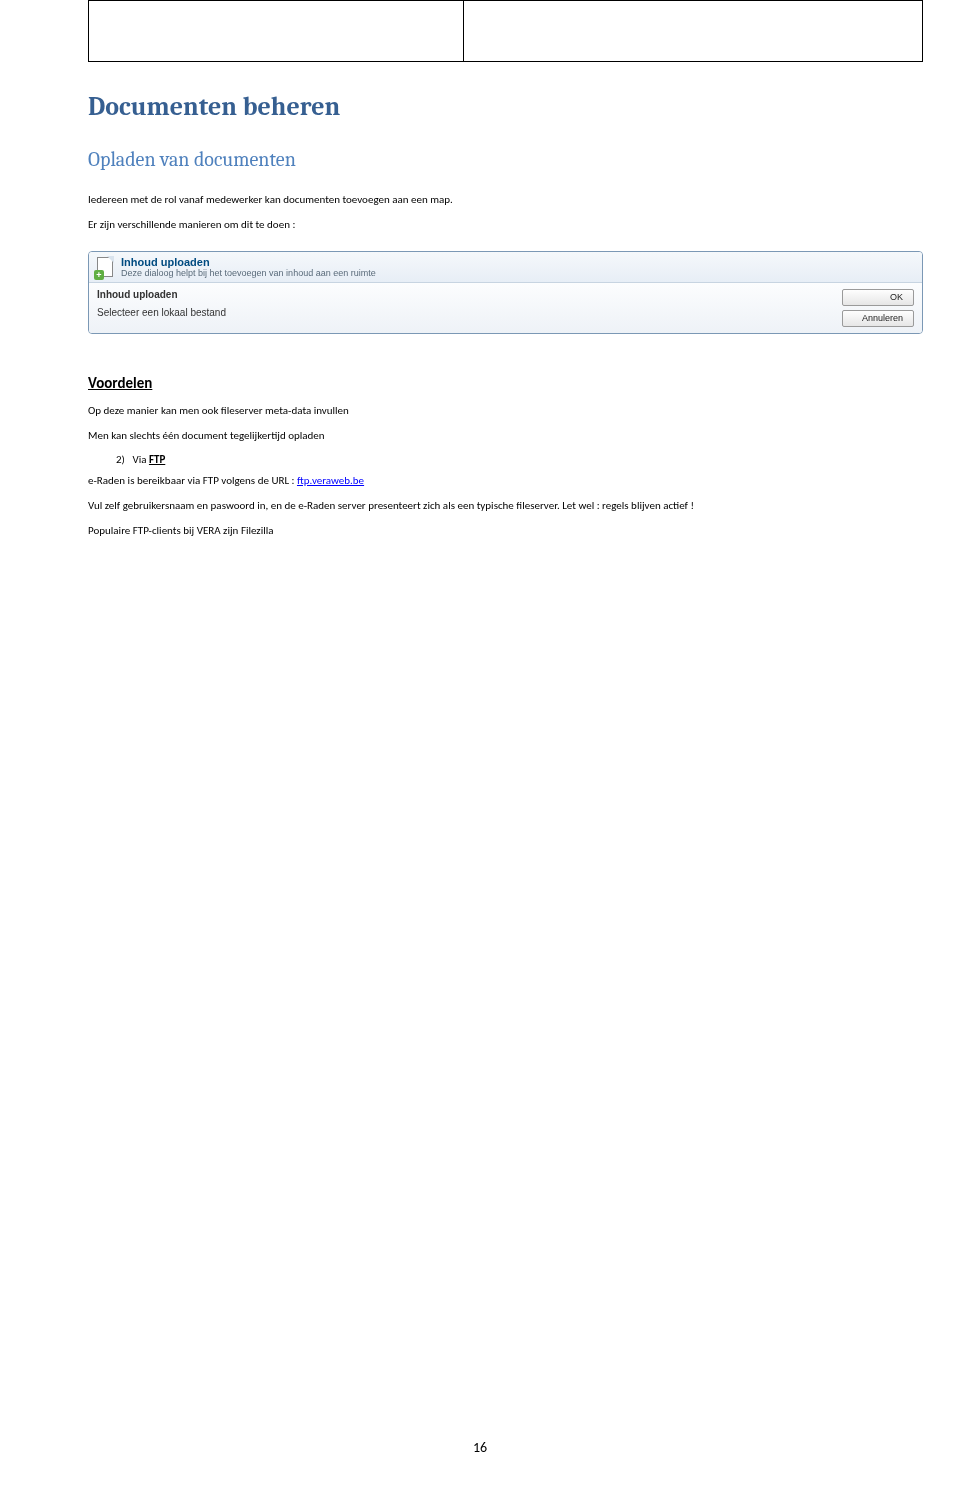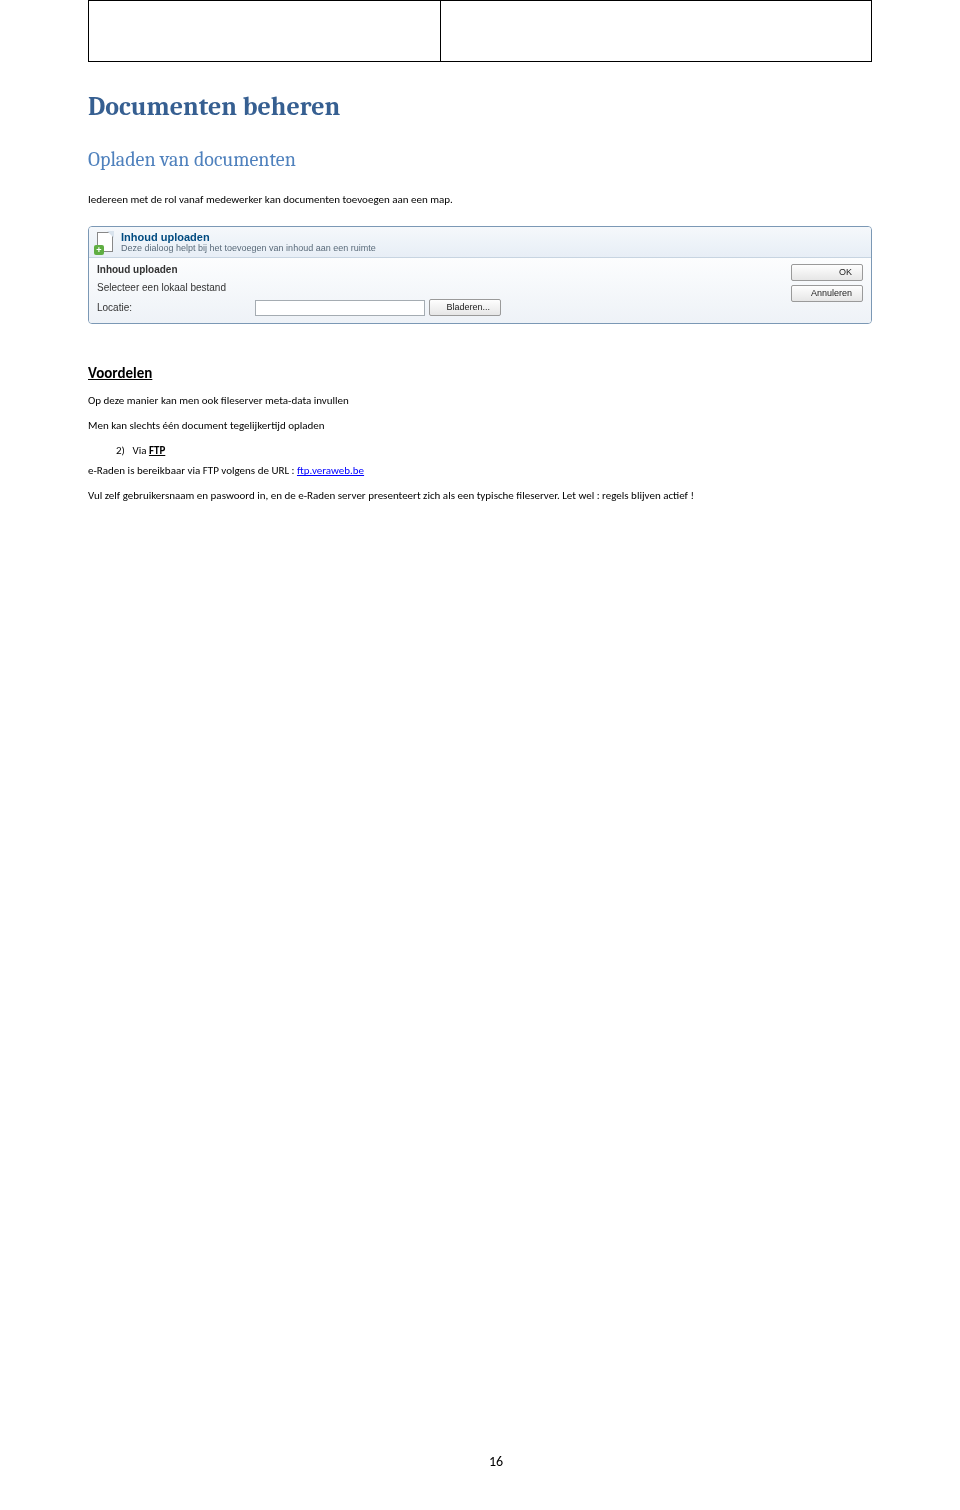--- a/index.html
+++ b/index.html
@@ -4,21 +4,21 @@
 <style>
   body {
     margin: 0;
     padding: 0;
     font-family: Calibri, "Segoe UI", Arial, sans-serif;
     background: #fff;
     width: 960px;
     color: #000;
   }
   .page {
-    padding: 0 88px 40px 88px;
+    padding: 0 37px 40px 88px;
     box-sizing: border-box;
     position: relative;
     min-height: 1510px;
     border-radius: 9px;
   }
   .top-table {
     border-collapse: collapse;
     width: 100%;
     margin-bottom: 30px;
   }
@@ -129,67 +129,62 @@
   }
   .dialog-right {
     display: flex; flex-direction: column; justify-content: flex-start;
     gap: 4px;
     padding-left: 10px;
   }
 
   .page-num {
     position: absolute;
     left: 50%; transform: translateX(-50%);
-    bottom: 40px;
+    bottom: 54px;
     font-size: 14px;
-    margin-left: 16px;
   }
 </style>
 </head>
 <body>
 
 <div class="page">
   <table class="top-table">
     <tbody>
         <tr>
           <td style="width:45%"></td>
           <td></td>
         </tr>
   </tbody>
     </table>
 
   <div class="h1">Documenten beheren</div>
   <div class="h2">Opladen van documenten</div>
 
   <p class="para">Iedereen met de rol vanaf  medewerker kan documenten toevoegen aan een map.</p>
+  <p class="para">Er zijn verschillende manieren om dit te doen :</p>
 
 
   <div class="dialog-shot">
     <div class="dialog-header">
       <div class="doc-icon">
         <div class="sheet"></div>
           <div class="fold"></div>
           <div class="plus">+</div>
       </div>
       <div>
         <div class="dialog-title">Inhoud uploaden</div>
         <div class="dialog-sub">Deze dialoog helpt bij het toevoegen van inhoud aan een ruimte</div>
       </div>
     </div>
     <div class="dialog-body">
       <div class="dialog-left">
         <div class="bold-row">Inhoud uploaden</div>
         <div class="row">
           <span class="lbl">Selecteer een lokaal bestand</span>
         </div>
-        <div class="row">
-          <span class="lbl">Locatie:</span>
-          <span class="path-input"></span>
-          <span class="btn">Bladeren...</span>
-        </div>
       </div>
       <div class="dialog-right">
         <span class="btn">OK</span>
         <span class="btn">Annuleren</span>
       </div>
     </div>
   </div>
 
   <div class="sub-u b" style="margin-top:40px;">Voordelen</div>
   <p class="para">Op deze manier kan men ook fileserver meta-data invullen</p>
@@ -200,15 +195,16 @@
     <div class="para num-item">
       <span>2)</span>
       &nbsp;&nbsp;<span>Via </span><b style="text-decoration:underline">FTP</b>
     </div>
   </div>
 
   <p class="para">
     <span>e-Raden is bereikbaar via FTP volgens de URL : </span><a class="link">ftp.veraweb.be</a>
   </p>
   <p class="para">Vul zelf gebruikersnaam en paswoord in, en de e-Raden server presenteert zich als een typische fileserver. Let wel : regels blijven actief !</p>
+  <p class="para">Populaire FTP-clients bij VERA zijn Filezilla</p>
 
   <div class="page-num">16</div>
 </div>
 
 </body></html>

